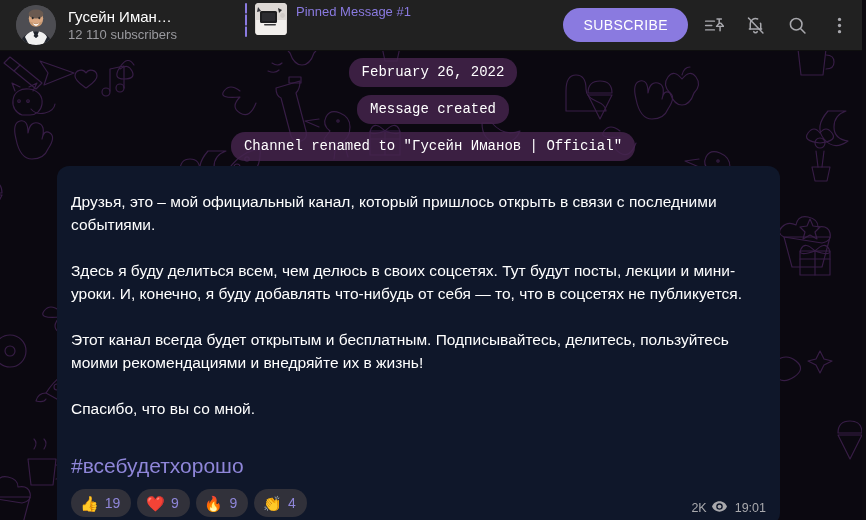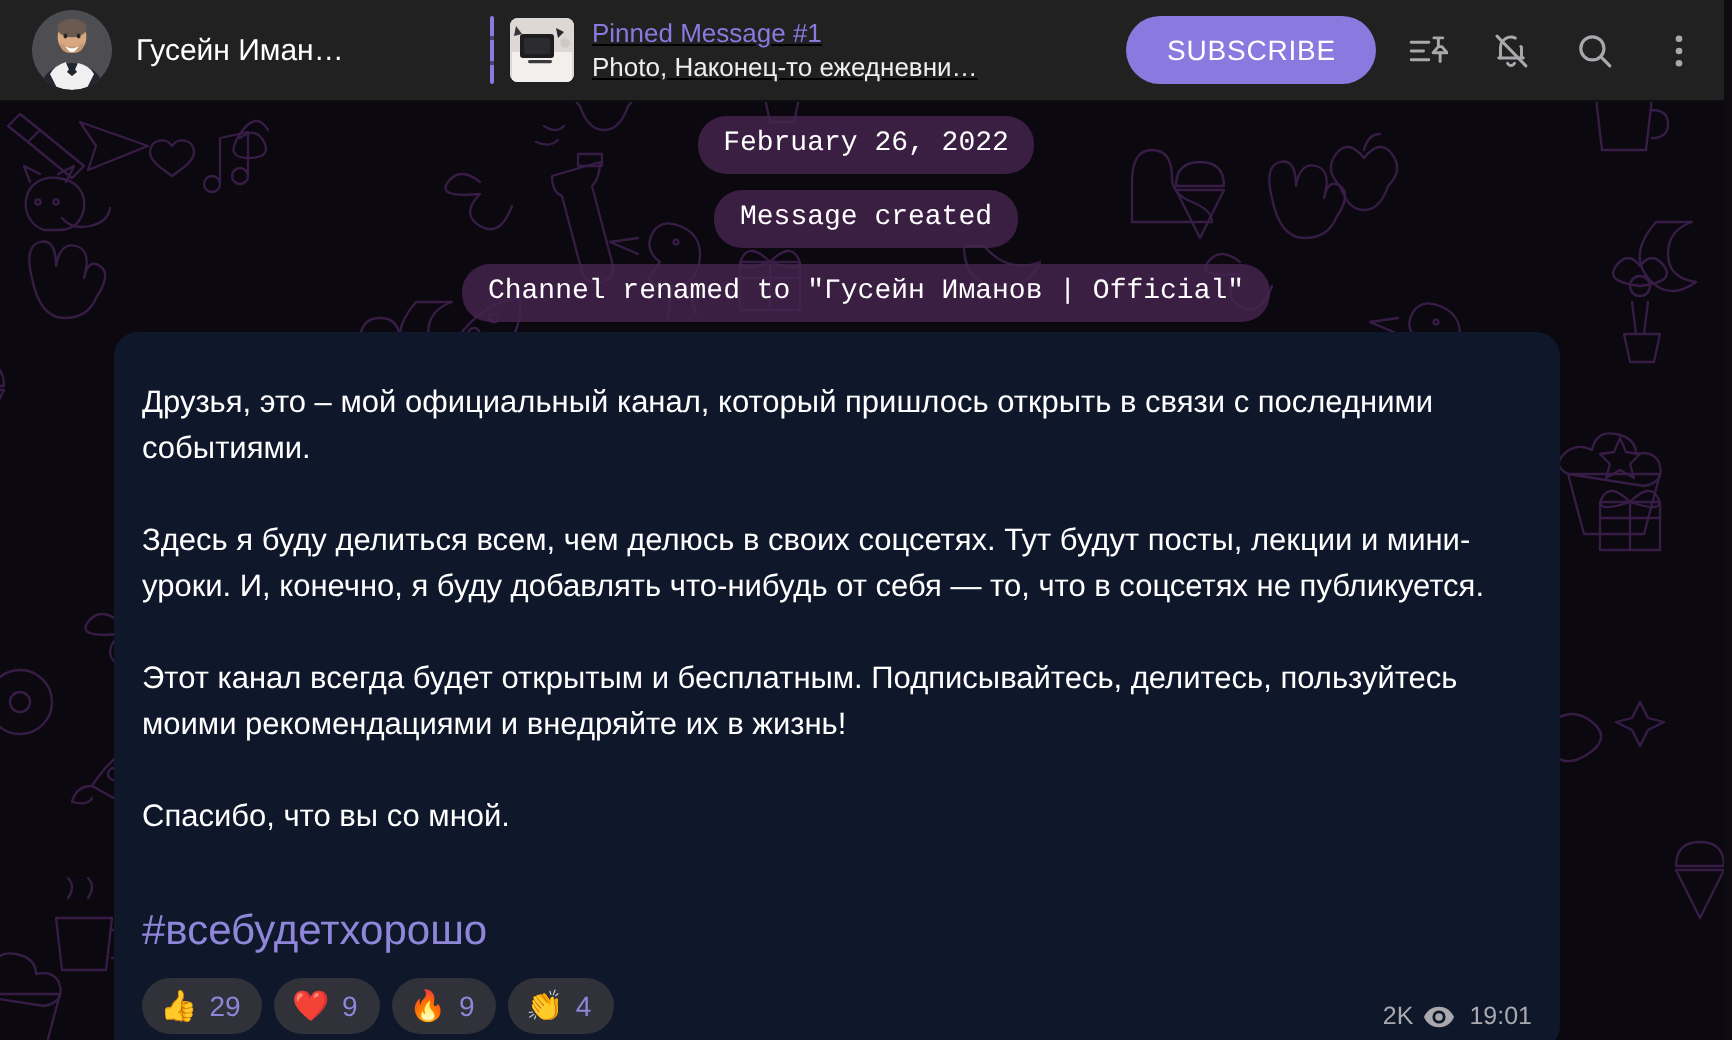--- a/index.html
+++ b/index.html
@@ -37,23 +37,23 @@
   #channel-title {
     font-size: 15px; color: #ffffff; font-weight: 500;
     white-space: nowrap; overflow: hidden; line-height: 19px;
   }
   #channel-subs {
     font-size: 13px; color: #9a9a9f; line-height: 17px;
     white-space: nowrap; overflow: hidden;
   }
 
   #pinned-block {
-    display: flex; align-items: center;
+    display: flex; 
     margin-left: 6px; flex: 0 0 auto; width: 275px;
-    height: 44px; padding-left: 6px; cursor: pointer; text-decoration: underline;
+    height: 44px; padding-left: 6px; cursor: pointer;
   }
   #pinned-bar {
     width: 2px; height: 34px; flex: 0 0 auto;
     background: linear-gradient(to bottom,
       #8a7ae0 0%, #8a7ae0 30%, #4b4370 30%, #4b4370 36%,
       #8a7ae0 36%, #8a7ae0 66%, #4b4370 66%, #4b4370 72%,
       #8a7ae0 72%, #8a7ae0 100%);
     border-radius: 1px;
   }
   #pinned-thumb {
@@ -155,21 +155,21 @@
     display: flex; align-items: center; gap: 6px;
     background: #31313a;
     border-radius: 14px;
     height: 28px; padding: 0 11px 0 9px;
     cursor: pointer;
   }
   .reaction-emoji { font-size: 15px; line-height: 1; }
   .reaction-count { color: #8f86d9; font-size: 14px; line-height: 1; }
 
   #msg-meta {
-    display: flex; align-items: center; gap: 5px;
+    display: flex; align-items: flex-start; gap: 5px;
     flex: 0 0 auto; align-self: flex-end;
     padding-bottom: 2px;
   }
   #views-count { color: #a9a9ad; font-size: 12.5px; }
   #eye-icon { display: block; }
   #msg-time { color: #a9a9ad; font-size: 12.5px; margin-left: 3px; }
 </style>
 </head>
 <body>
 
@@ -194,39 +194,39 @@
           <path d="M20 27.5l-2.5 3.5 2.5 2 2.5-2z" fill="#20242c"></path>
           <ellipse cx="16.7" cy="13" rx="1" ry="1.2" fill="#2a2a2a"></ellipse>
           <ellipse cx="23.3" cy="13" rx="1" ry="1.2" fill="#2a2a2a"></ellipse>
           <path d="M16.6 18q3.4 2.4 6.8 0-1.6 3-3.4 3t-3.4-3z" fill="#ffffff"></path>
         </g>
       </svg>
     </div>
 
     <div id="channel-info">
       <div id="channel-title">Гусейн Иман…</div>
+      <div id="channel-subs">12 110 subscribers</div>
     </div>
 
     <div id="pinned-block">
       <div id="pinned-bar"></div>
       <div id="pinned-thumb">
         <svg viewBox="0 0 32 32" xmlns="http://www.w3.org/2000/svg">
           <rect width="32" height="32" fill="#ddd8d4"></rect>
           <rect x="1" y="17" width="30" height="15" fill="#f2efec"></rect>
           <rect x="5" y="8" width="17" height="12" rx="1.5" fill="#1d1d1f"></rect>
           <rect x="7" y="10" width="13" height="8" rx="1" fill="#2c2c30"></rect>
           <rect x="9" y="21" width="12" height="1.6" rx="0.8" fill="#3a3a3c"></rect>
           <path d="M23 5l4 2-3 3z" fill="#2a2a2c"></path>
           <circle cx="27.5" cy="12.5" r="2.4" fill="#cfcac6"></circle>
           <path d="M3 4l3 4-4 1z" fill="#34343a"></path>
         </svg>
       </div>
       <div id="pinned-text">
         <div id="pinned-title">Pinned Message #1</div>
-        <div id="pinned-preview">Photo, Наконец-то ежедневни…</div>
       </div>
     </div>
 
     <div id="header-spacer"></div>
 
     <button id="subscribe-btn">SUBSCRIBE</button>
 
     <div class="hdr-icon">
       <svg width="21" height="21" viewBox="0 0 24 24" fill="none" stroke="#a8a8ad" stroke-width="1.7" stroke-linecap="round">
         <line x1="3" y1="7" x2="13" y2="7"></line>
@@ -386,21 +386,21 @@
 Этот канал всегда будет открытым и бесплатным. Подписывайтесь, делитесь, пользуйтесь моими рекомендациями и внедряйте их в жизнь!
 
 Спасибо, что вы со мной.</div>
       <a id="msg-hashtag">#всебудетхорошо</a>
 
       <div id="msg-footer">
         <div id="reactions">
 
           <div class="reaction-chip">
             <span class="reaction-emoji">👍</span>
-            <span class="reaction-count">29</span>
+            <span class="reaction-count">19</span>
           </div>
 
           <div class="reaction-chip">
             <span class="reaction-emoji">❤️</span>
             <span class="reaction-count">9</span>
           </div>
 
           <div class="reaction-chip">
             <span class="reaction-emoji">🔥</span>
             <span class="reaction-count">9</span>

